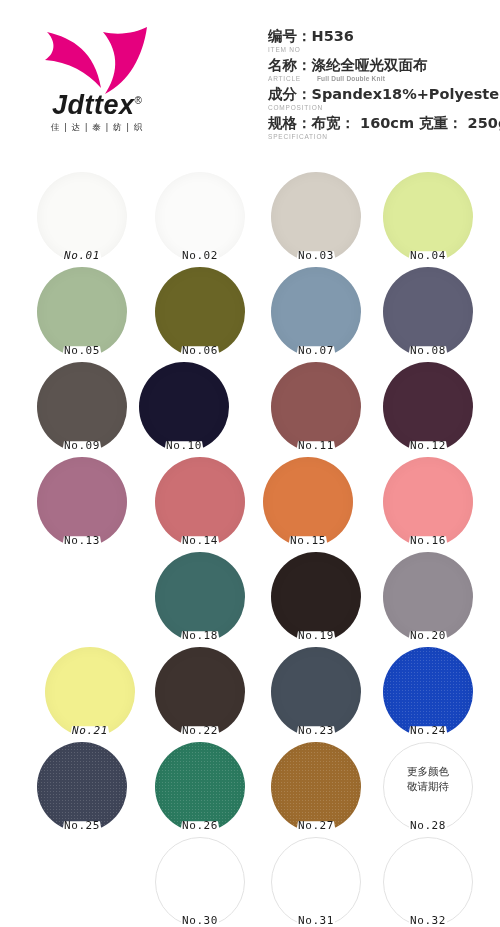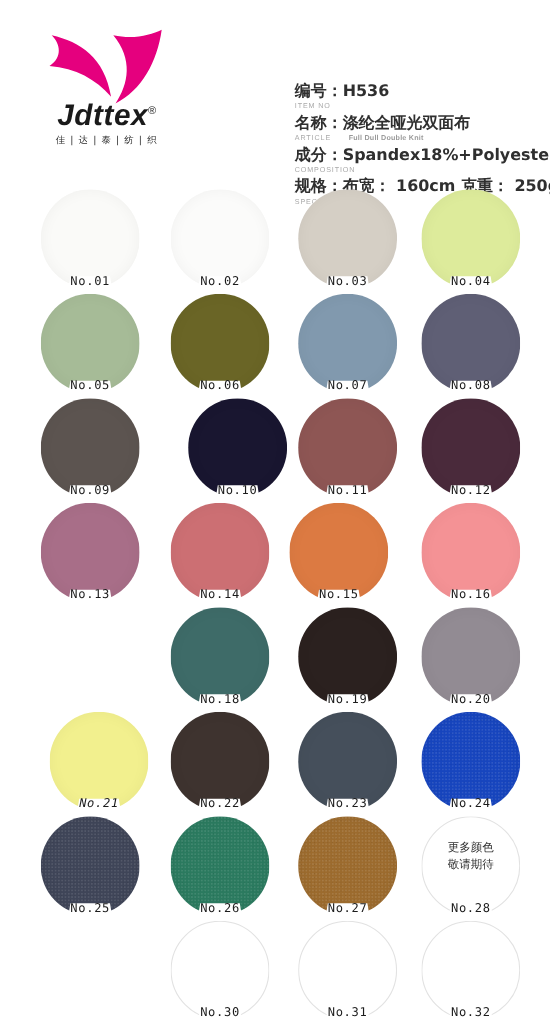--- a/index.html
+++ b/index.html
@@ -67,21 +67,20 @@
     color: #2b2b2b;
     letter-spacing: 1px;
     font-family: "DejaVu Sans", sans-serif;
   }
 
   .spec-block {
     position: absolute;
     left: 268px;
     top: 27px;
     width: 232px;
-    margin-top: 47px;
   }
   .spec-row { margin-bottom: 0px; }
   .spec-main {
     font-size: 14.5px;
     color: #2f2f2f;
     font-weight: bold;
     line-height: 1.25;
     white-space: nowrap;
     font-family: "DejaVu Sans", sans-serif;
   }
@@ -234,21 +233,21 @@
       </div>
       <div class="spec-sub">
         <span>SPECIFICATION</span>
       </div>
     </div>
 
   </div>
 </div>
 
 <div class="grid" id="swatch-grid">
-    <div class="cell" style="left: 30px; top: 8px;">
+    <div class="cell" style="left: 30px; top: 8px; font-style: italic;">
       <div class="chip-wrap">
         <div class="chip" style="background: rgb(250, 250, 248);"></div>
         <div class="chip-label">No.01</div>
       </div>
     </div>
     <div class="cell" style="left: 148px; top: 8px;">
       <div class="chip-wrap">
         <div class="chip" style="background: rgb(251, 251, 250);"></div>
         <div class="chip-label">No.02</div>
       </div>
@@ -288,21 +287,21 @@
         <div class="chip" style="background: rgb(95, 95, 117);"></div>
         <div class="chip-label">No.08</div>
       </div>
     </div>
     <div class="cell" style="left: 30px; top: 198px;">
       <div class="chip-wrap">
         <div class="chip" style="background: rgb(92, 84, 80);"></div>
         <div class="chip-label">No.09</div>
       </div>
     </div>
-    <div class="cell" style="left: 164px; top: 198px;">
+    <div class="cell" style="left: 132px; top: 198px;">
       <div class="chip-wrap">
         <div class="chip" style="background: rgb(25, 22, 48);"></div>
         <div class="chip-label">No.10</div>
       </div>
     </div>
     <div class="cell" style="left: 264px; top: 198px;">
       <div class="chip-wrap">
         <div class="chip" style="background: rgb(142, 86, 84);"></div>
         <div class="chip-label">No.11</div>
       </div>

